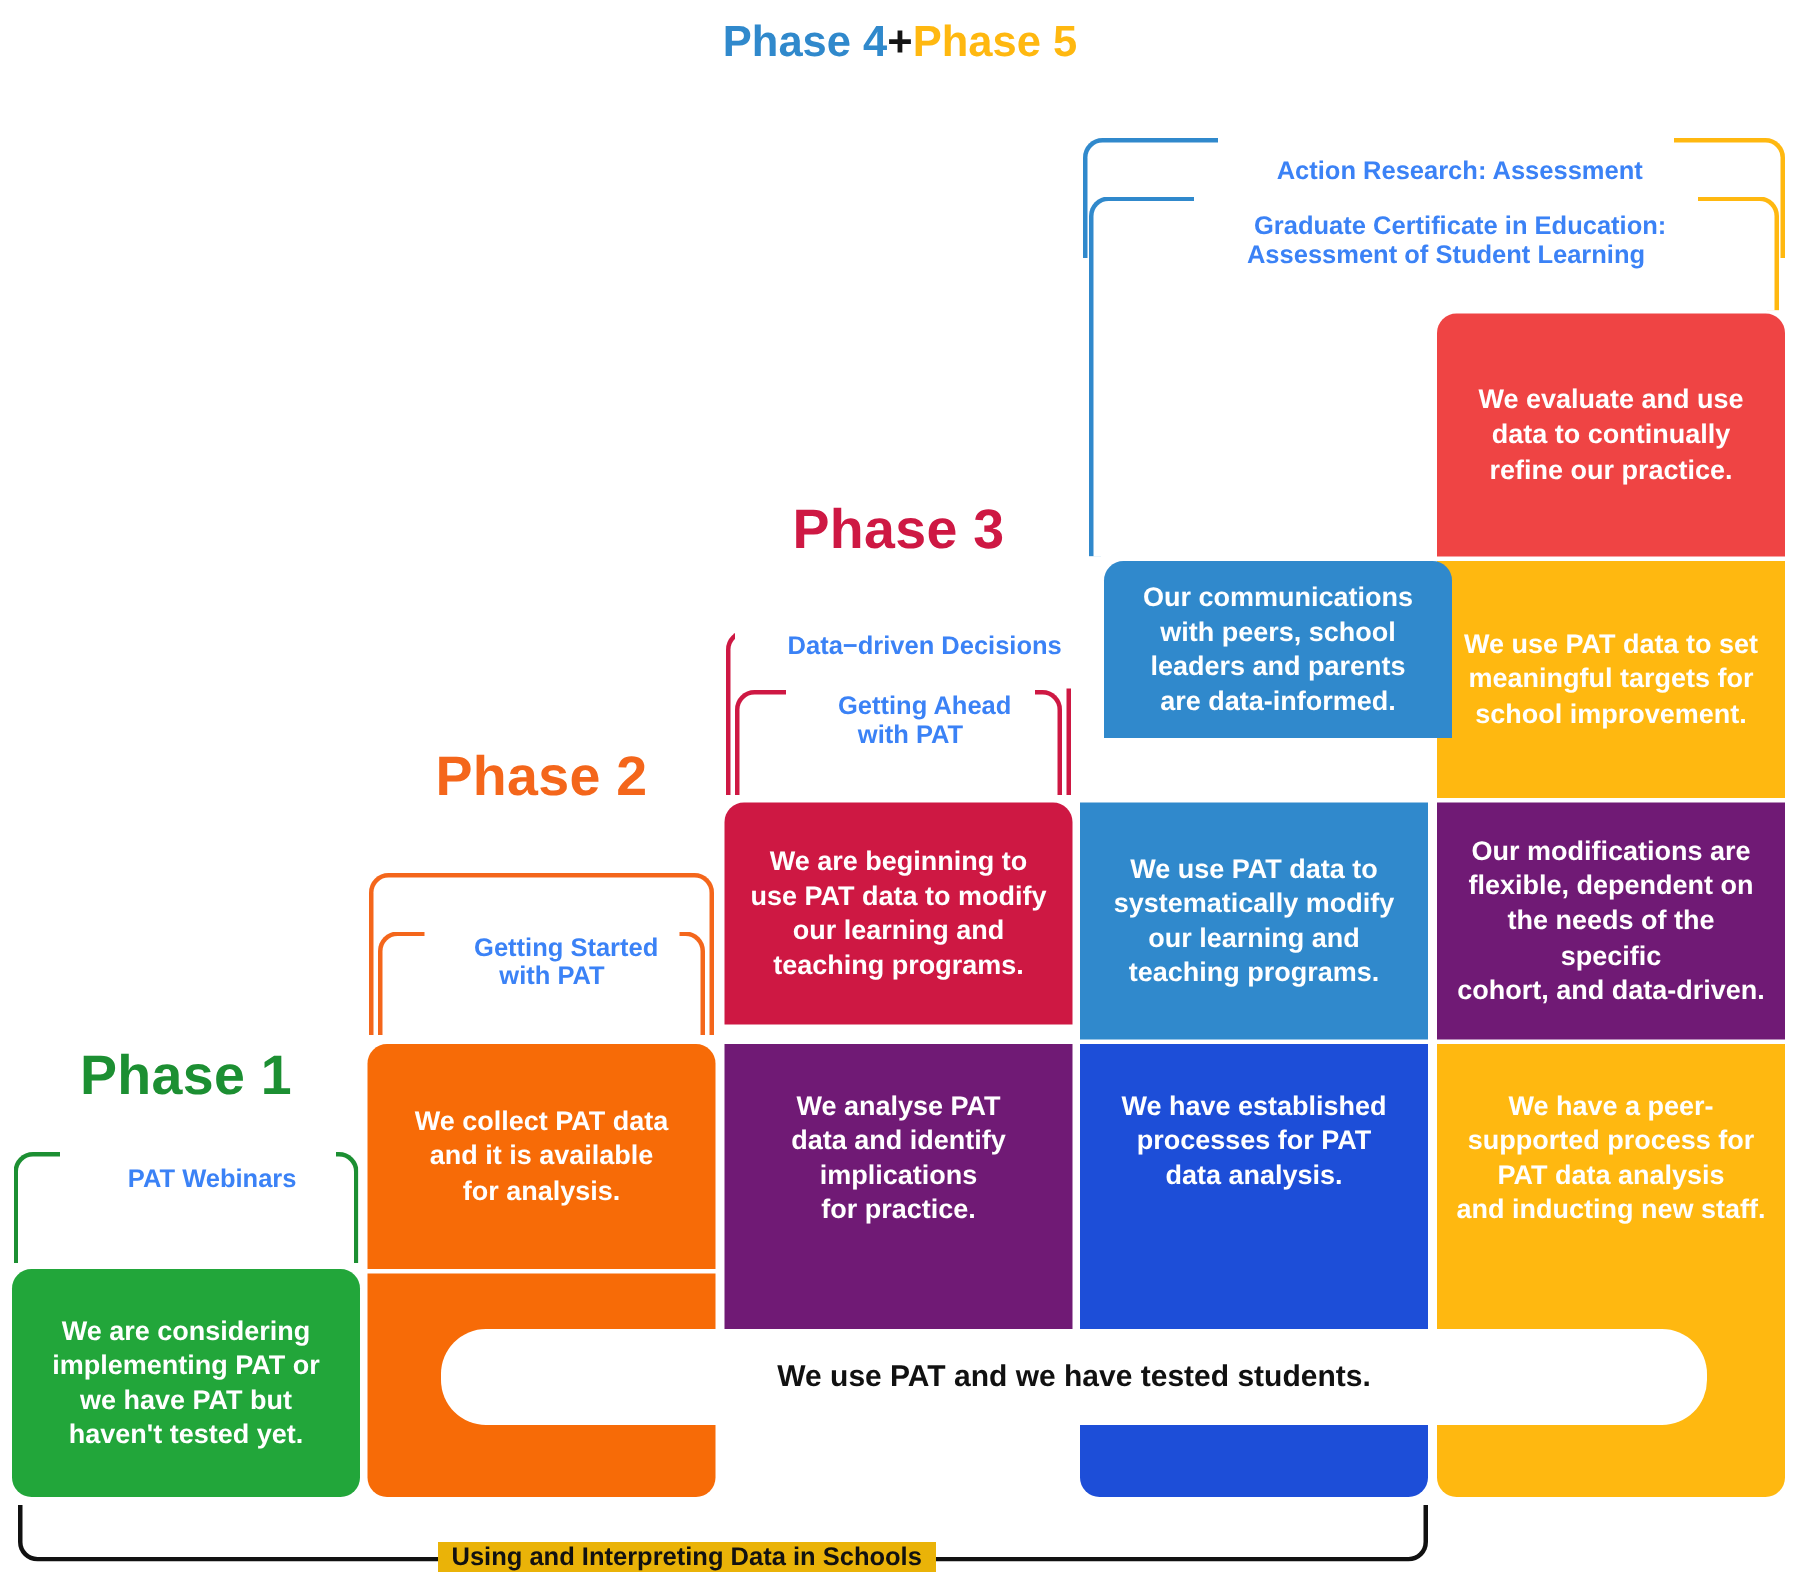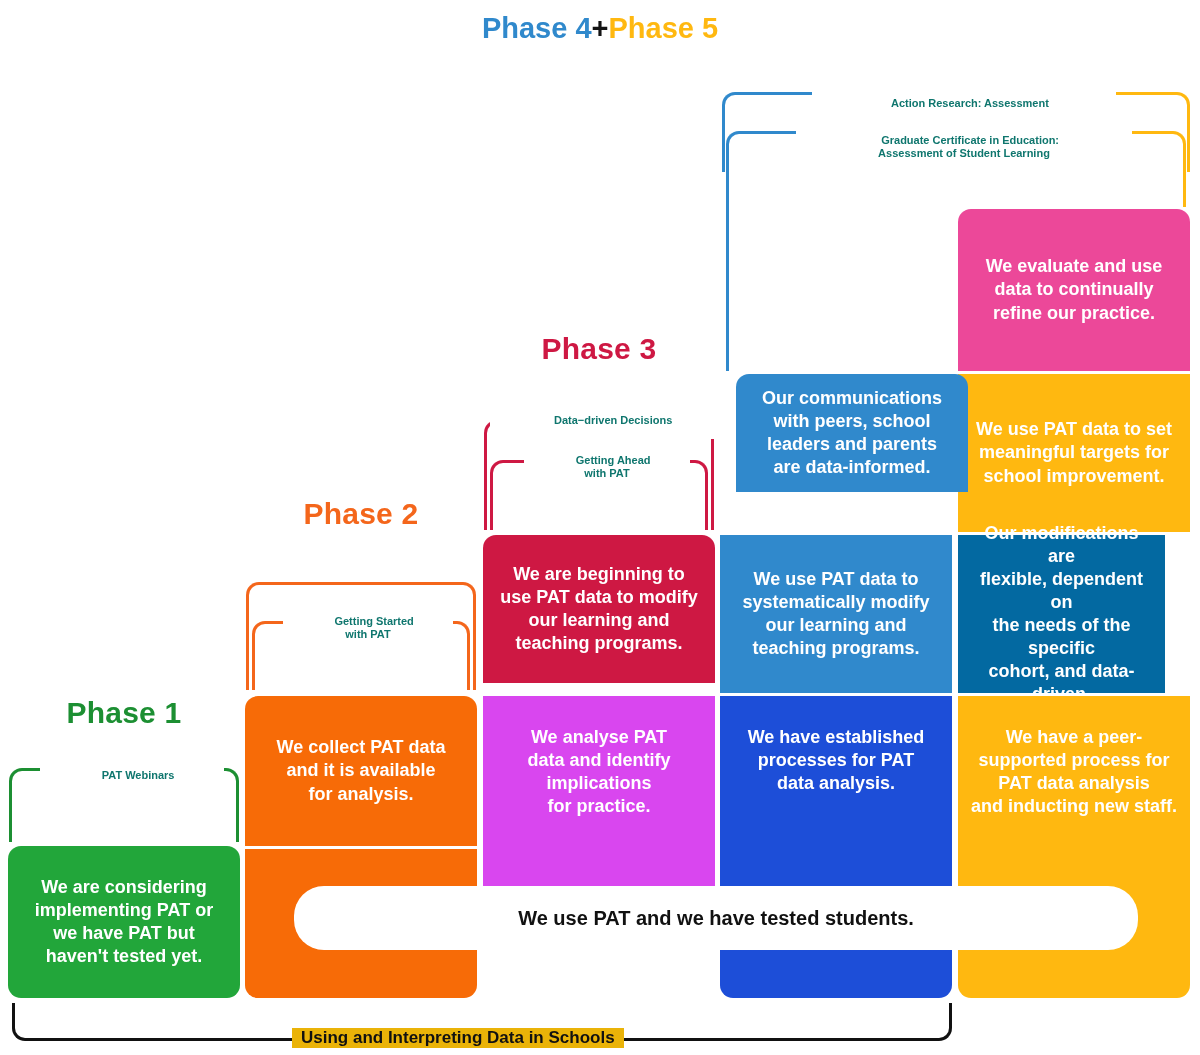--- a/index.html
+++ b/index.html
@@ -1,36 +1,36 @@
 <!DOCTYPE html>
 <html><head>
 <meta charset="utf-8">
 <style>
   html,body{margin:0;padding:0;background:#ffffff;}
   body{font-family:"Liberation Sans","DejaVu Sans",sans-serif;}
   #stage{position:relative;width:1200px;height:1055px;background:#fff;overflow:hidden;}
 
   
-  .phase-title{position:absolute;font-weight:bold;font-size:30px;letter-spacing:0.2px;
+  .phase-title{position:absolute;font-weight:bold;font-size:37px;letter-spacing:0.2px;
                text-align:center;white-space:nowrap;}
   .phase-title.p1{color:#1c8f32;}
   .phase-title.p2{color:#f4661b;}
   .phase-title.p3{color:#ce1843;}
 
   .top-title{position:absolute;top:12px;left:0;width:1200px;text-align:center;
              font-size:29px;font-weight:bold;white-space:nowrap;}
   .top-title .p4{color:#3089cc;}
   .top-title .plus{color:#141414;}
   .top-title .p5{color:#ffb810;}
 
   
   .bracket{position:absolute;box-sizing:border-box;border-style:solid;
            border-top-left-radius:13px;border-top-right-radius:13px;
            border-bottom:0;background:transparent;pointer-events:none;}
-  .bracket-label{position:absolute;font-size:11px;font-weight:bold;color:#0f766e;
+  .bracket-label{position:absolute;font-size:17px;font-weight:bold;color:#3b82f6;
                  background:#ffffff;text-align:center;line-height:1.12;
                  padding:0 8px;white-space:pre;}
 
   
   .bracket-half{position:absolute;box-sizing:border-box;border-style:solid;border-bottom:0;background:transparent;}
   .bh-left{border-right:0;border-top-left-radius:13px;}
   .bh-right{border-left:0;border-top-right-radius:13px;}
 
   
   .bot-bracket{position:absolute;box-sizing:border-box;border:3px solid #111;border-top:0;
@@ -68,31 +68,31 @@
   </div>
 
   <div class="bracket-half bh-left" style="left:726px;top:131px;width:92px;height:240px;border-width:3px;border-color:#3089cc;"></div>
   <div class="bracket-half bh-right" style="left:1094px;top:131px;width:92px;height:76px;border-width:3px;border-color:#ffb810;"></div>
   <div class="bracket-label" style="left:796px;top:122px;width:320px;">
     <span>Graduate Certificate in Education:
 Assessment of Student Learning</span>
   </div>
 
   <div class="col">
-    <div class="cell top" style="left:958px;top:209px;width:232px;height:162px;background:#ec4899;">
+    <div class="cell top" style="left:958px;top:209px;width:232px;height:162px;background:#ef4444;">
       <span class="txt">We evaluate and use
 data to continually
 refine our practice.</span>
     </div>
     <div class="cell" style="left:958px;top:374px;width:232px;height:158px;background:#ffb810;">
       <span class="txt">We use PAT data to set
 meaningful targets for
 school improvement.</span>
     </div>
-    <div class="cell" style="left:958px;top:535px;width:207px;height:158px;background:#0369a1;">
+    <div class="cell" style="left:958px;top:535px;width:232px;height:158px;background:#701a75;">
       <span class="txt">Our modifications are
 flexible, dependent on
 the needs of the specific
 cohort, and data-driven.</span>
     </div>
     <div class="cell bot" style="left:958px;top:696px;width:232px;height:302px;background:#ffb810;align-items:flex-start;padding-top:30px;">
       <span class="txt">We have a peer-
 supported process for
 PAT data analysis
 and inducting new staff.</span>
@@ -134,21 +134,21 @@
 with PAT</span>
   </div>
 
   <div class="col">
     <div class="cell top" style="left:483px;top:535px;width:232px;height:148px;background:#ce1843;">
       <span class="txt">We are beginning to
 use PAT data to modify
 our learning and
 teaching programs.</span>
     </div>
-    <div class="cell bot" style="left:483px;top:696px;width:232px;height:216px;background:#d946ef;align-items:flex-start;padding-top:30px;">
+    <div class="cell bot" style="left:483px;top:696px;width:232px;height:216px;background:#701a75;align-items:flex-start;padding-top:30px;">
       <span class="txt">We analyse PAT
 data and identify
 implications
 for practice.</span>
     </div>
   </div>
 
   <div class="phase-title p2" style="left:245px;top:497px;width:232px;">
     <span>Phase 2</span>
   </div>

